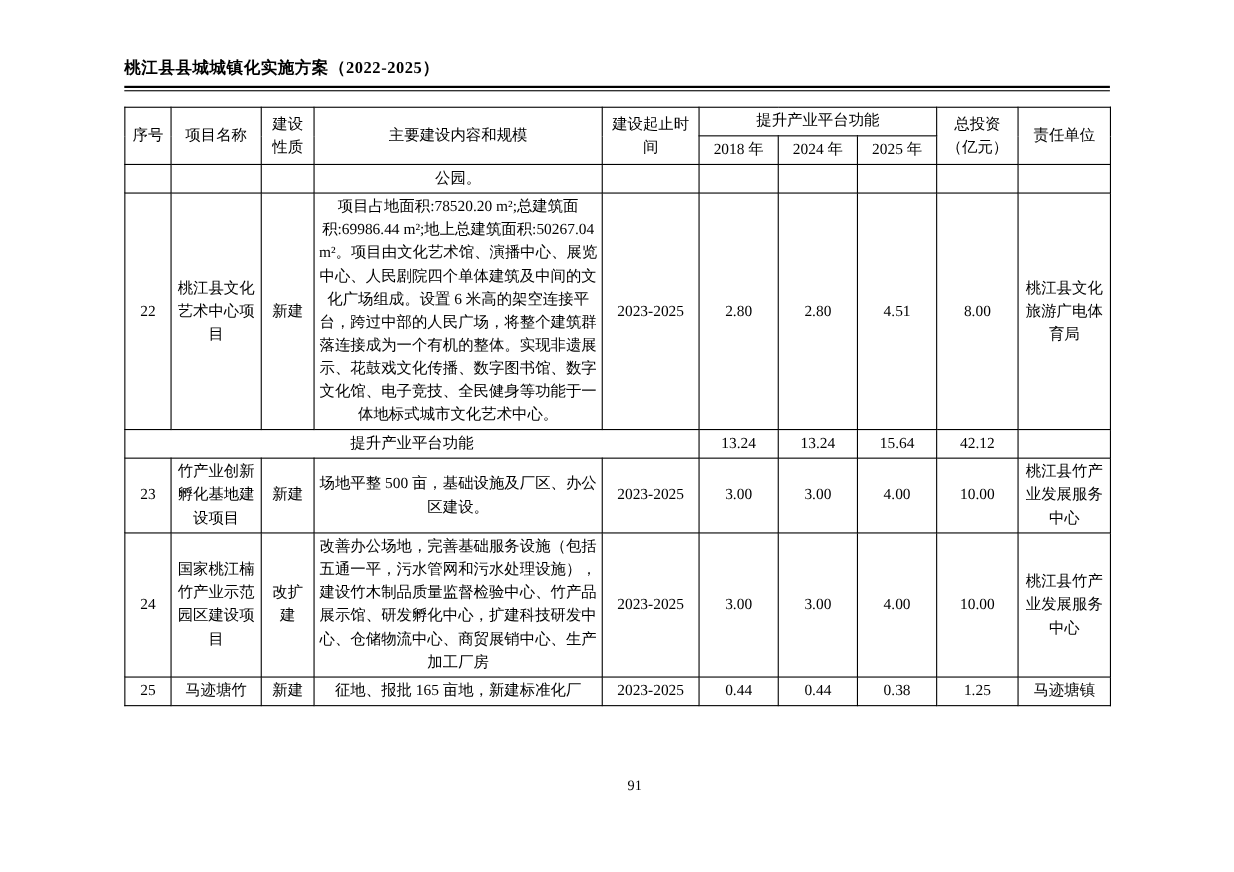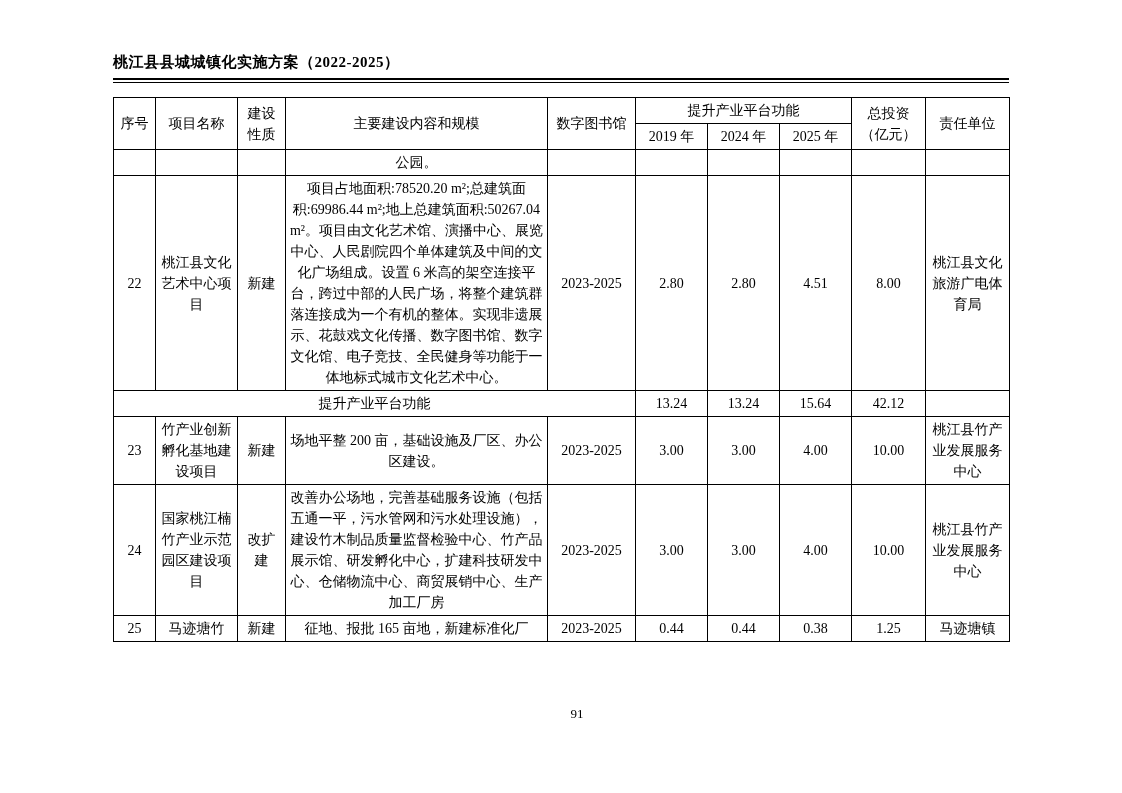--- a/index.html
+++ b/index.html
@@ -136,27 +136,27 @@
       <col class="col-y">
       <col class="col-total">
       <col class="col-unit">
     </colgroup>
     <thead>
       <tr>
         <th class="hdr" rowspan="2">序号</th>
         <th class="hdr" rowspan="2">项目名称</th>
         <th class="hdr" rowspan="2">建设性质</th>
         <th class="hdr" rowspan="2">主要建设内容和规模</th>
-        <th class="hdr" rowspan="2">数字图书馆</th>
+        <th class="hdr" rowspan="2">建设起止时间</th>
         <th class="hdr" colspan="3">提升产业平台功能</th>
         <th class="hdr" rowspan="2">总投资（亿元）</th>
         <th class="hdr" rowspan="2">责任单位</th>
       </tr>
       <tr>
-        <th class="hdr-sub">2019 年</th>
+        <th class="hdr-sub">2018 年</th>
         <th class="hdr-sub">2024 年</th>
         <th class="hdr-sub">2025 年</th>
       </tr>
     </thead>
     <tbody>
 
       <tr>
         <td></td>
         <td></td>
         <td></td>
@@ -188,21 +188,21 @@
         <td>13.24</td>
         <td>15.64</td>
         <td>42.12</td>
         <td></td>
       </tr>
 
       <tr>
         <td>23</td>
         <td class="cell-name">竹产业创新孵化基地建设项目</td>
         <td class="cell-nature">新建</td>
-        <td class="cell-content center">场地平整 200 亩，基础设施及厂区、办公区建设。</td>
+        <td class="cell-content center">场地平整 500 亩，基础设施及厂区、办公区建设。</td>
         <td>2023-2025</td>
         <td>3.00</td>
         <td>3.00</td>
         <td>4.00</td>
         <td>10.00</td>
         <td class="cell-unit">桃江县竹产业发展服务中心</td>
       </tr>
 
       <tr>
         <td>24</td>

